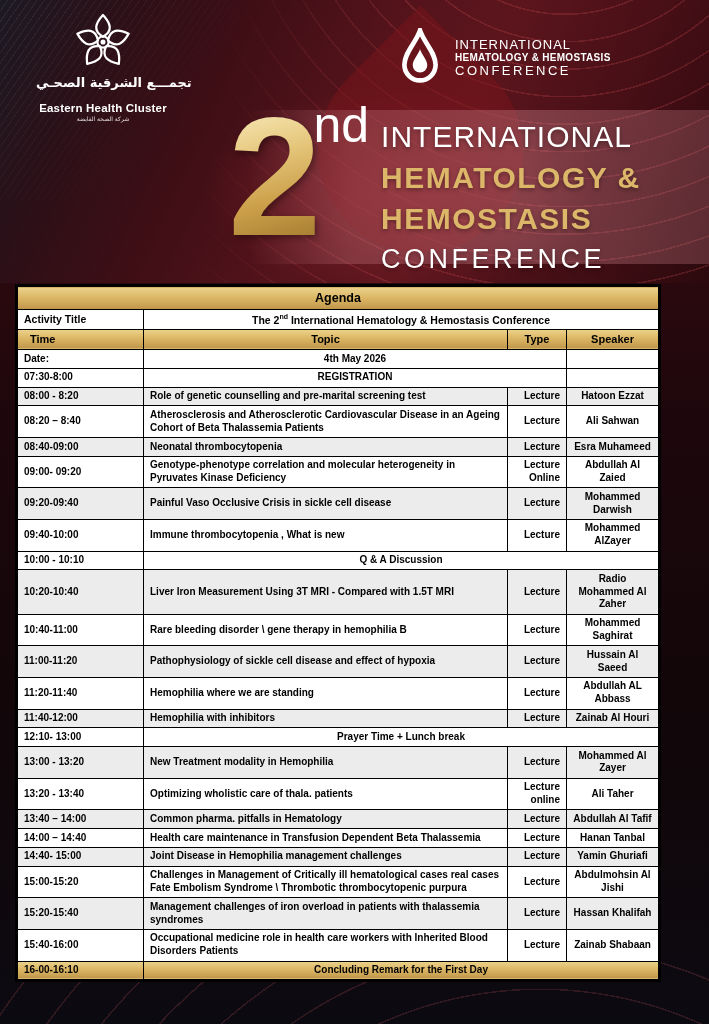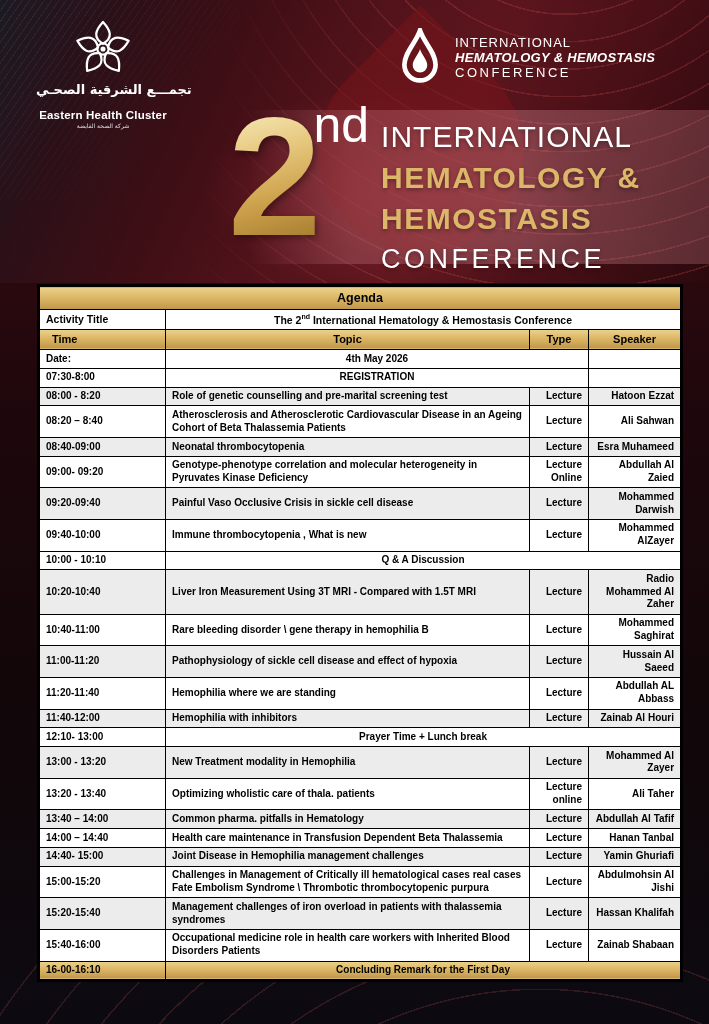--- a/index.html
+++ b/index.html
@@ -17,60 +17,60 @@
         mask-image:linear-gradient(135deg,#000 0%,transparent 70%);}
   .rings-a{position:absolute;left:0;top:0;width:709px;height:283px;
         background:repeating-radial-gradient(circle at 565px -150px,transparent 0 26px,rgba(210,80,85,.24) 26px 27.5px);
         -webkit-mask-image:linear-gradient(100deg,transparent 30%,#000 55%);
         mask-image:linear-gradient(100deg,transparent 30%,#000 55%);}
   .drop-shape{position:absolute;left:318px;top:48px;width:205px;height:205px;
         background:rgba(118,20,26,.55);border-radius:0 50% 50% 50%;transform:rotate(45deg);}
   .title-band{position:absolute;left:248px;top:110px;width:461px;height:154px;
         background:linear-gradient(90deg,rgba(208,130,140,0) 0%,rgba(208,130,140,.28) 22%,rgba(216,142,152,.34) 60%,rgba(198,122,132,.30) 100%);}
   
-  .ehc{position:absolute;left:36px;top:19px;width:134px;text-align:center;color:#fff;}
+  .ehc{position:absolute;left:36px;top:12px;width:134px;text-align:center;color:#fff;}
   .ehc svg{display:block;margin:0 auto;}
   .ehc-ar{font-family:"DejaVu Sans",sans-serif;font-size:13px;font-weight:bold;margin-top:3px;white-space:nowrap;}
   .ehc-en{font-size:11.5px;font-weight:bold;letter-spacing:.2px;margin-top:12px;white-space:nowrap;}
   .ehc-sub{font-family:"DejaVu Sans",sans-serif;font-size:6px;opacity:.85;margin-top:1px;}
   
   .conf{position:absolute;left:394px;top:28px;display:flex;align-items:center;gap:9px;color:#fff;}
   .conf-l1{font-size:13px;letter-spacing:1px;font-weight:400;}
-  .conf-l2{font-size:13px;font-weight:bold;letter-spacing:.3px;font-style:italic;}
+  .conf-l2{font-size:10px;font-weight:bold;letter-spacing:.3px;}
   .conf-l3{font-size:13px;letter-spacing:2.5px;font-weight:400;}
   
   .main-title{position:absolute;left:228px;top:100px;display:flex;z-index:3;}
   .big2{font-size:168px;font-weight:bold;line-height:.92;
         background:linear-gradient(165deg,#f7e9b8 5%,#e6c87e 30%,#cda14b 55%,#9d742a 85%);
         -webkit-background-clip:text;background-clip:text;color:transparent;
         text-shadow:none;filter:drop-shadow(2px 3px 3px rgba(0,0,0,.35));}
   .ord{font-size:50px;font-weight:500;color:#fff;margin-left:-8px;margin-top:0px;line-height:1;}
   .tlines{margin-left:12px;margin-top:16px;}
   .tl{font-size:30px;line-height:41px;white-space:nowrap;text-shadow:0 2px 4px rgba(0,0,0,.35);}
   .tl.white{color:#fff;font-weight:500;letter-spacing:1px;}
   .tl.gold{color:#ddb769;font-weight:bold;letter-spacing:1.5px;}
   .tl.last{font-size:27px;letter-spacing:3.5px;}
   
-  .agenda{position:absolute;left:37px;top:284px;width:643px;border-collapse:collapse;table-layout:fixed;
+  .agenda{position:absolute;left:15px;top:284px;width:643px;border-collapse:collapse;table-layout:fixed;
           background:#fff;z-index:5;color:#000;font-weight:bold;font-size:10px;line-height:1.28;}
   .agenda td{border:1.6px solid #000;padding:2.5px 6px;vertical-align:middle;overflow:hidden;}
   .agenda{border:3px solid #000;}
   .gold-bg{background:linear-gradient(180deg,#ecd28c 0%,#dbb664 48%,#c0964a 100%);}
   .bg-gray td{background:#ececec;}
   .bg-white td{background:#fff;}
   .bg-gold td{background:linear-gradient(180deg,#ecd28c 0%,#dbb664 48%,#c0964a 100%);}
   .row-agenda td{text-align:center;font-size:12.5px;padding:3px;}
   .row-activity td{font-size:10.5px;}
   .row-activity .val{text-align:center;}
   .row-cols td{font-size:11px;text-align:center;}
   .row-cols td:first-child{text-align:left;padding-left:12px;}
   .cell-time{text-align:left;padding-left:8px;}
   .cell-topic{text-align:left;}
   .cell-type{text-align:right;padding:2.5px 2px;}
-  .cell-speaker{text-align:right;padding:2.5px 4px;}
+  .cell-speaker{text-align:center;padding:2.5px 4px;}
   .cell-center{text-align:center;margin-top:31px;}
   sup{font-size:7px;}
   
   .footer-rings{position:absolute;left:0;top:960px;width:709px;height:64px;z-index:1;
         background:repeating-radial-gradient(circle at 540px 420px,transparent 0 42px,rgba(195,85,90,.20) 42px 43.5px);}
 </style>
 </head>
 <body>
 
 <div id="poster">

